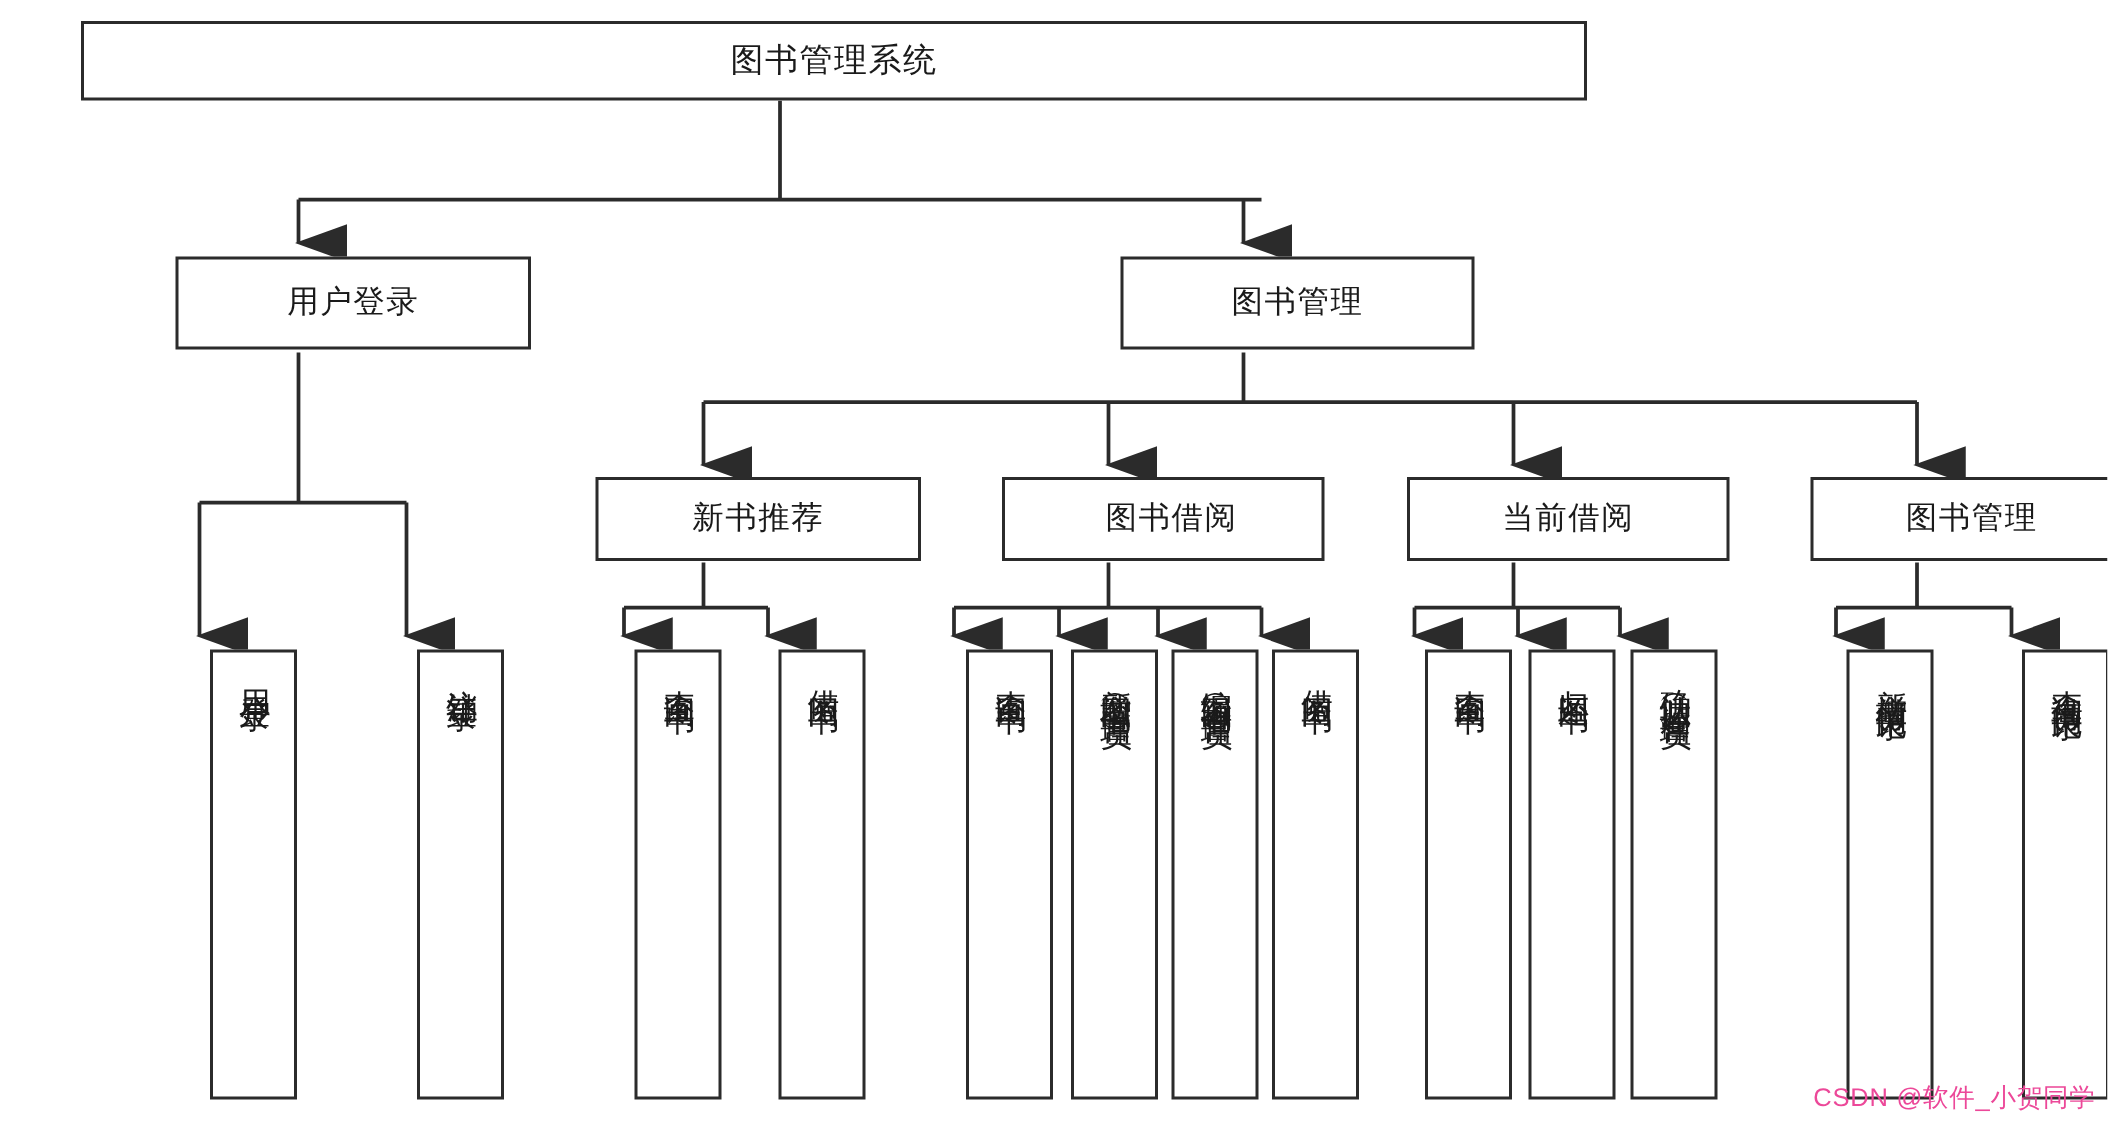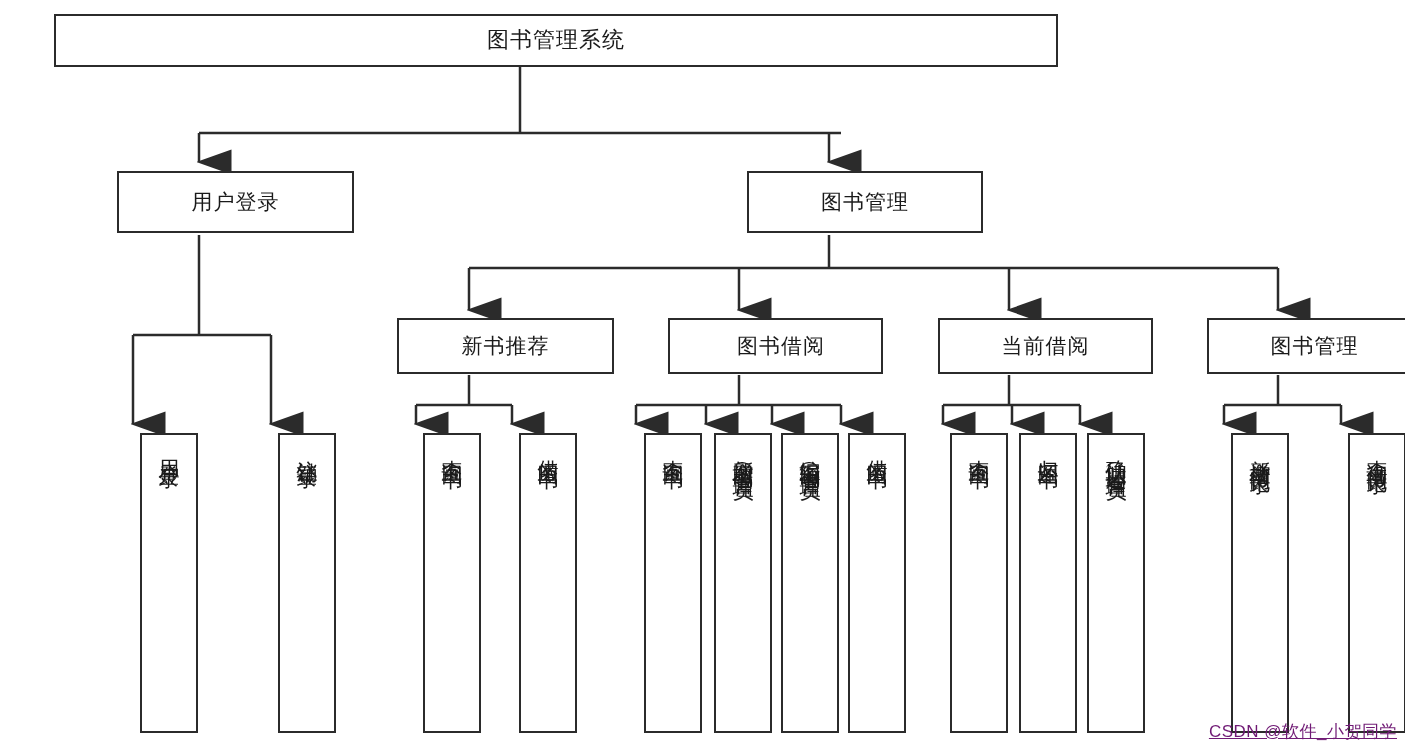--- a/index.html
+++ b/index.html
@@ -56,25 +56,24 @@
     max-height: 290px;
   }
   .root .label {
     font-size: 22px;
   }
   .watermark {
     position: absolute;
     right: 8px;
     bottom: 4px;
     font-size: 17px;
-    color: #701a75;
+    color: #ec4899;
     letter-spacing: 0.5px;
     white-space: nowrap;
     pointer-events: none;
-    text-decoration: underline;
   }
 </style>
 </head>
 <body>
 
 <div id="canvas">
 
   <svg class="edges" viewBox="0 0 1405 747" xmlns="http://www.w3.org/2000/svg">
     <defs>
       <marker id="arrow" viewBox="0 0 12 14" refX="6" refY="13" markerWidth="12" markerHeight="14" orient="auto-start-reverse">

